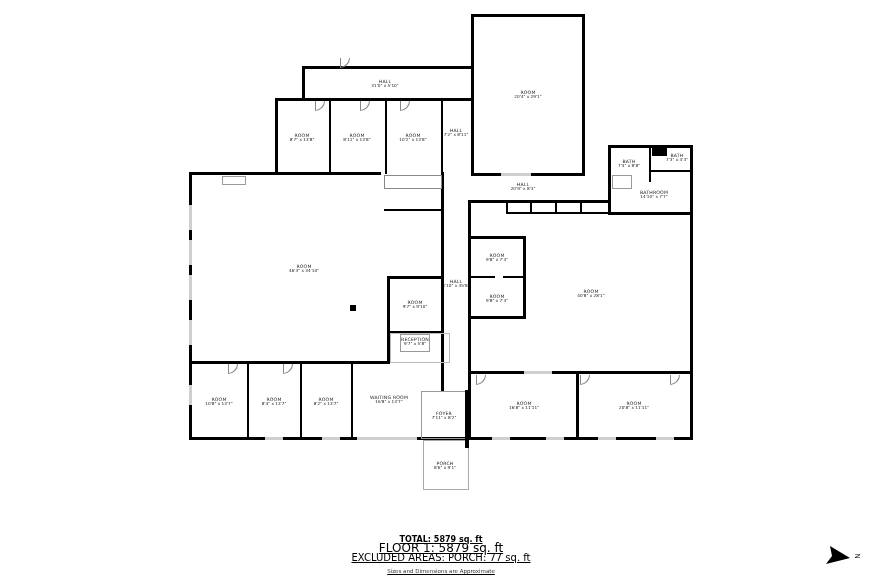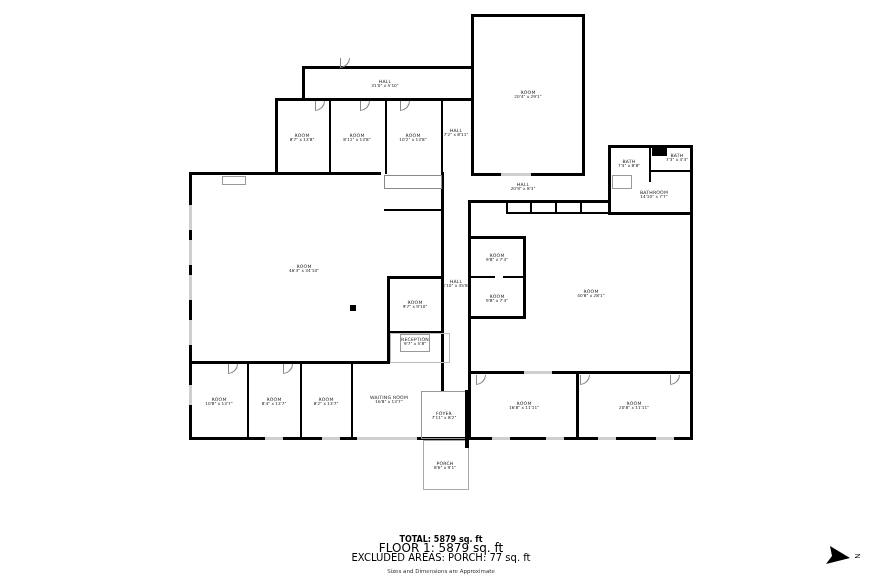--- a/index.html
+++ b/index.html
@@ -6,21 +6,21 @@
   body{width:882px;height:588px;position:relative;overflow:hidden;font-family:"DejaVu Sans","Liberation Sans",sans-serif;}
   .plan{position:absolute;left:0;top:0;width:882px;height:588px;}
   .wall{position:absolute;background:#000;}
   .thin{position:absolute;border:1px solid #999;box-sizing:border-box;}
   .win{position:absolute;background:#cfcfcf;}
   .lbl{position:absolute;text-align:center;transform:translate(-50%,-50%);line-height:1.15;color:#222;white-space:nowrap;}
   .lbl .n{font-size:4.6px;letter-spacing:.2px;display:block;}
   .lbl .d{font-size:4.2px;display:block;}
   .door{position:absolute;width:10px;height:10px;border:1px solid #888;border-top:none;border-radius:0 0 10px 0;box-sizing:border-box;}
   .blk{position:absolute;background:#000;}
-  .summary{position:absolute;left:441px;top:535px;transform:translateX(-50%);text-align:center;color:#000;}
+  .summary{position:absolute;left:441px;top:535px;transform:translateX(-50%);text-align:center;color:#000;text-decoration:underline;}
   .summary .t{font-weight:bold;font-size:8px;line-height:9px;}
   .summary .f{font-size:12px;line-height:9px;}
   .summary .e{font-size:10px;line-height:9px;}
   .summary .a{font-size:5.5px;margin-top:6px;color:#333;}
   .compass{position:absolute;left:822px;top:544px;width:40px;height:26px;}
 </style>
 </head>
 <body>
 
 <div class="plan">

